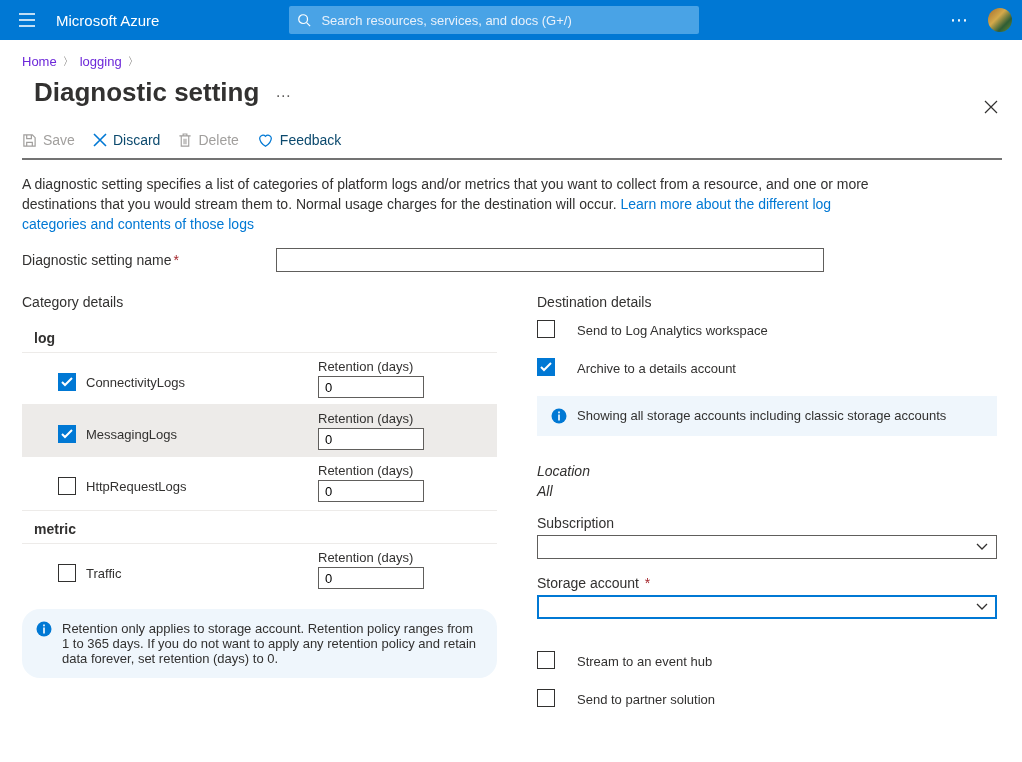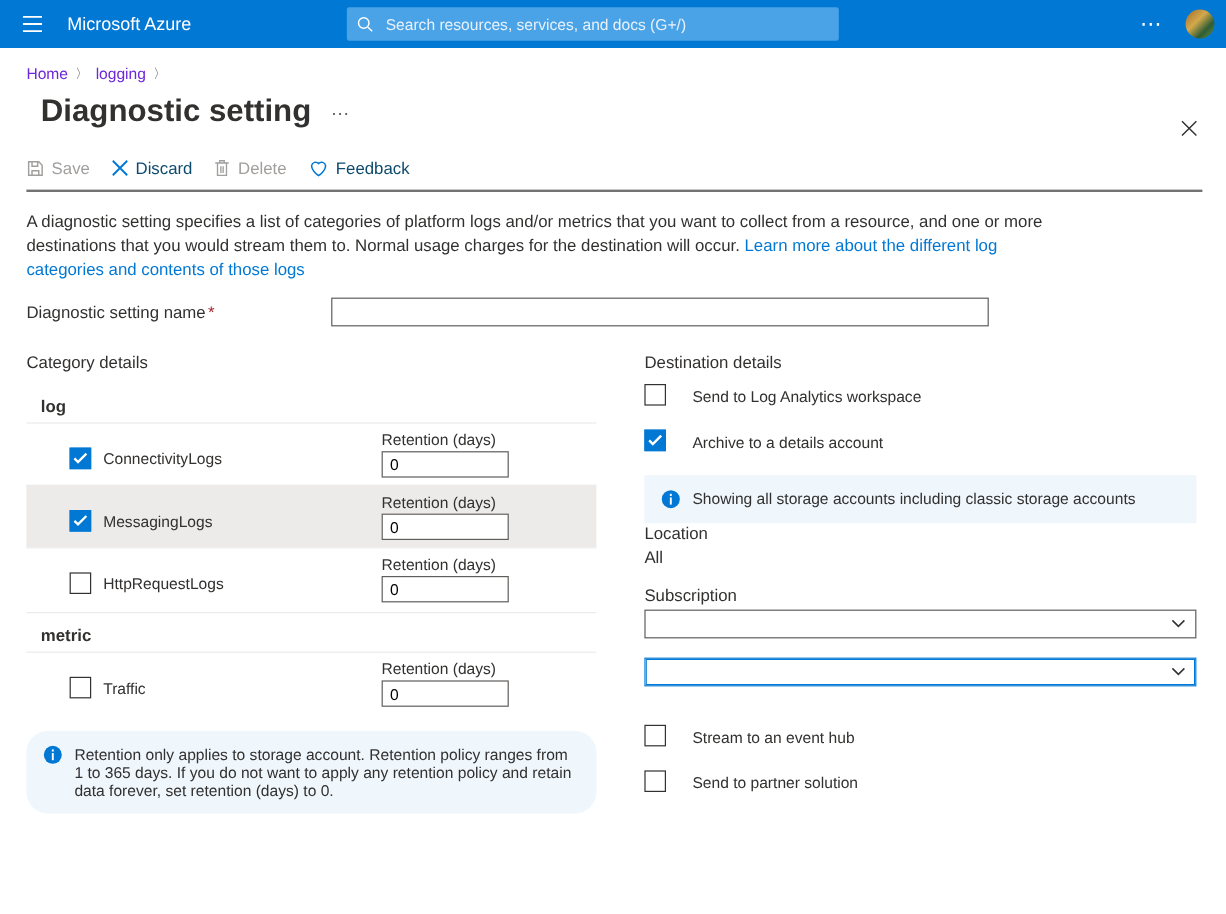--- a/index.html
+++ b/index.html
@@ -247,35 +247,36 @@
       <div class="dest-sub">
         <div class="info-box" style="margin-top:6px; width:460px;">
           <svg width="16" height="16" viewBox="0 0 16 16">
               <circle cx="8" cy="8" r="7.5" fill="#0078d4"></circle>
               <rect x="7.2" y="6.5" width="1.6" height="6" fill="#fff"></rect>
               <rect x="7.2" y="3.5" width="1.6" height="1.8" fill="#fff"></rect>
             </svg>
           <span>Showing all storage accounts including classic storage accounts</span>
         </div>
 
-        <div class="field-block" style="margin-top:0;">
+        <div class="field-block" style="margin-top:27px;font-style:italic;">
           <div class="f-lbl">Location</div>
           <div style="font-size:14px;">All</div>
         </div>
 
         <div class="field-block" style="margin-top:16px;">
           <div class="f-lbl">Subscription</div>
           <div class="select">
             <svg class="chev" width="12" height="8" viewBox="0 0 12 8">
                 <path d="M1 1l5 5 5-5" stroke="#323130" stroke-width="1.3" fill="none"></path>
               </svg>
           </div>
         </div>
 
         <div class="field-block" style="margin-top:16px;">
+          <div class="f-lbl"><span>Storage account</span><span class="req"> *</span></div>
           <div class="select focus">
             <svg class="chev" width="12" height="8" viewBox="0 0 12 8">
                 <path d="M1 1l5 5 5-5" stroke="#323130" stroke-width="1.3" fill="none"></path>
               </svg>
           </div>
         </div>
       </div>
 
       <div class="dest-row" style="margin-top:32px;">
         <span class="checkbox"></span>

